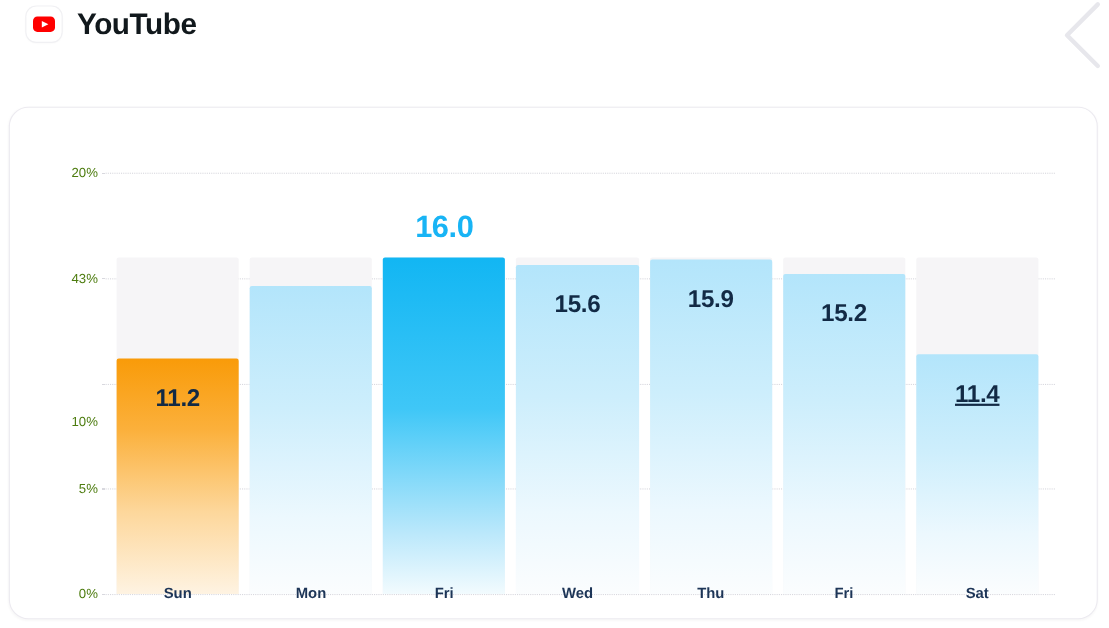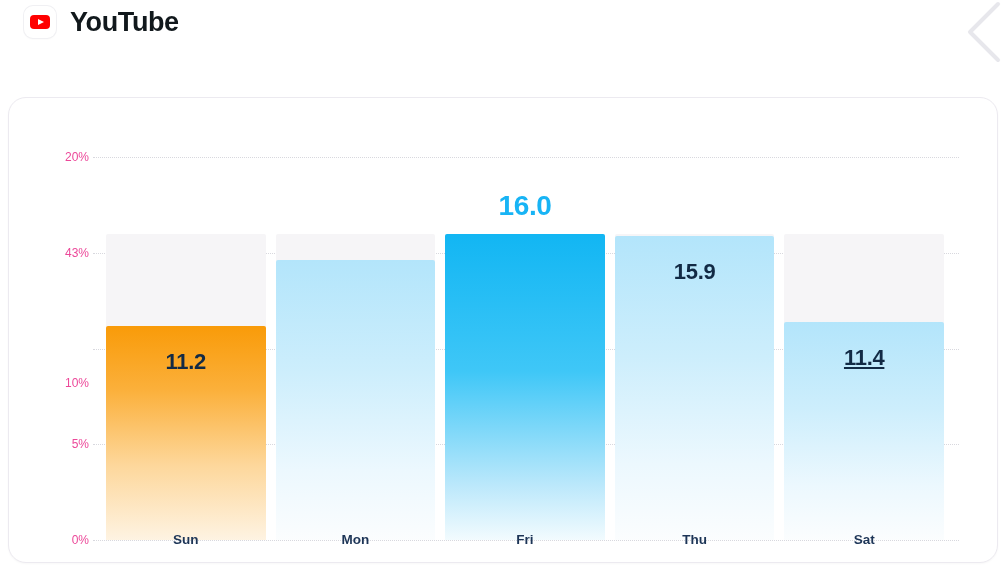--- a/index.html
+++ b/index.html
@@ -99,21 +99,21 @@
     right: 38px;
     height: 1px;
     border-top: 1px dotted #d8d8de;
   }
   .ytick {
     position: absolute;
     left: 32px;
     width: 48px;
     text-align: right;
     font-size: 12px;
-    color: #ec4899;
+    color: #4d7c0f;
     transform: translateY(-50%);
   }
 
   .bars {
     position: absolute;
     left: 92px;
     top: 0;
     width: 848px;
     bottom: 0;
     display: flex;
@@ -226,25 +226,37 @@
           <div class="xtick" style="top: 434px;">Mon</div>
         </div>
         <div class="bar-col">
           <div class="track" style="top: 135.6px; height: 306.4px;"></div>
           <div class="bar fill-blue-hi" style="top: 135.6px; height: 306.4px;"></div>
           <div class="top-label" style="top: 91.6px;">16.0</div>
           <div class="xtick" style="top: 434px;">Fri</div>
         </div>
         <div class="bar-col">
           <div class="track" style="top: 135.6px; height: 306.4px;"></div>
+          <div class="bar fill-blue" style="top: 143.26px; height: 298.74px;"></div>
+          <div class="bar-value" style="top: 166.26px;">15.6</div>
+          <div class="xtick" style="top: 434px;">Wed</div>
+        </div>
+        <div class="bar-col">
+          <div class="track" style="top: 135.6px; height: 306.4px;"></div>
           <div class="bar fill-blue" style="top: 137.515px; height: 304.485px;"></div>
           <div class="bar-value" style="top: 160.515px;">15.9</div>
           <div class="xtick" style="top: 434px;">Thu</div>
         </div>
         <div class="bar-col">
           <div class="track" style="top: 135.6px; height: 306.4px;"></div>
+          <div class="bar fill-blue" style="top: 150.92px; height: 291.08px;"></div>
+          <div class="bar-value" style="top: 173.92px;">15.2</div>
+          <div class="xtick" style="top: 434px;">Fri</div>
+        </div>
+        <div class="bar-col">
+          <div class="track" style="top: 135.6px; height: 306.4px;"></div>
           <div class="bar fill-blue" style="top: 223.69px; height: 218.31px;"></div>
           <div class="bar-value" style="top: 246.69px; text-decoration: underline;">11.4</div>
           <div class="xtick" style="top: 434px;">Sat</div>
         </div>
       </div>
   </div>
 </div>
 
 </body></html>

